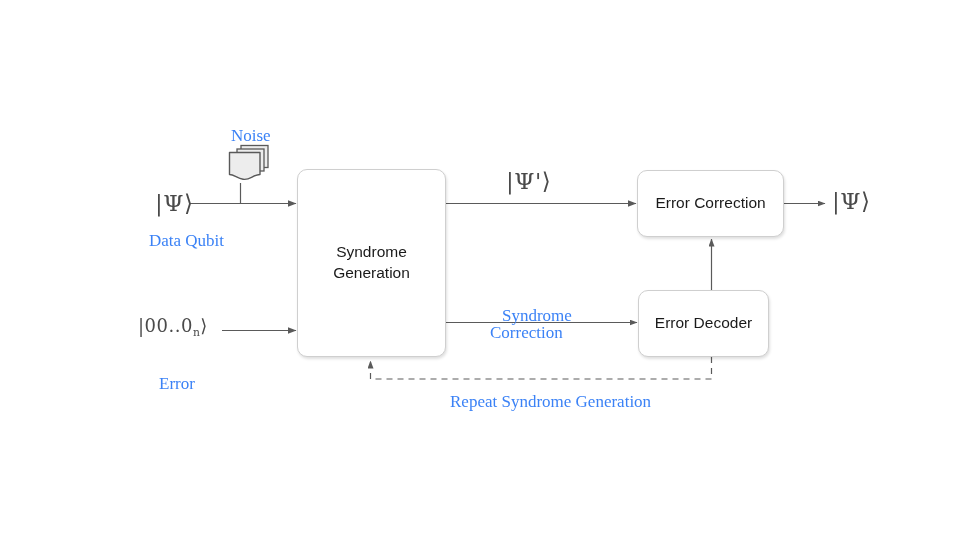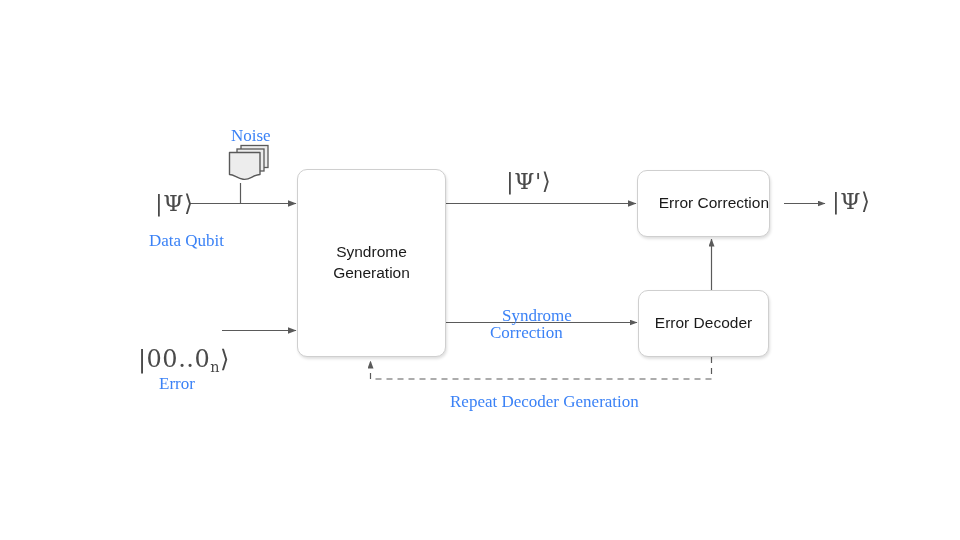--- a/index.html
+++ b/index.html
@@ -36,21 +36,21 @@
     display: flex;
     align-items: center;
     justify-content: center;
     text-align: center;
     color: #1a1a1a;
     font-size: 15.5px;
     line-height: 1.35;
     box-sizing: border-box;
   }
   #node-syndrome { left: 297px; top: 169px; width: 149px; height: 188px; }
-  #node-correction { left: 637px; top: 170px; width: 133px; height: 67px; justify-content: flex-end; }
+  #node-correction { left: 637px; top: 170px; width: 147px; height: 67px; }
   #node-decoder { left: 638px; top: 290px; width: 131px; height: 67px; }
 
   
   .lbl {
     position: absolute;
     color: #3b82f6;
     font-size: 17px;
     white-space: nowrap;
     font-family: Liberation Serif, serif;
   }
@@ -67,21 +67,21 @@
     vertical-align: -0.35em;
   }
   #lbl-noise { left: 231px; top: 126px; }
   #lbl-dataqubit { left: 149px; top: 231px; }
   #lbl-qubits { left: 159px; top: 374px; }
   #lbl-syndrome-meas-1 { left: 502px; top: 306px; }
   #lbl-syndrome-meas-2 { left: 490px; top: 323px; }
   #lbl-repeat { left: 450px; top: 392px; }
 
   #ket-in  { left: 155px; top: 190px; }
-  #ket-zeros { left: 138px; top: 315px; font-size: 24px; margin-top: 30px; }
+  #ket-zeros { left: 138px; top: 315px; font-size: 18px; }
   #ket-psiprime { left: 506px; top: 168px; }
   #ket-out { left: 832px; top: 188px; }
 
   
   #noise-icon {
     position: absolute;
     left: 228px;
     top: 144px;
     width: 42px;
     height: 42px;
@@ -143,21 +143,21 @@
   <div class="lbl" id="lbl-noise">Noise</div>
 
   <div class="lbl" id="lbl-dataqubit">Data Qubit</div>
 
   <div class="lbl" id="lbl-qubits">Error</div>
 
   <div class="lbl" id="lbl-syndrome-meas-1">Syndrome</div>
 
   <div class="lbl" id="lbl-syndrome-meas-2">Correction</div>
 
-  <div class="lbl" id="lbl-repeat">Repeat Decoder Generation</div>
+  <div class="lbl" id="lbl-repeat">Repeat Syndrome Generation</div>
 
   <div class="ket" id="ket-in">|Ψ⟩</div>
 
   <div class="ket" id="ket-zeros">
     <span>|00..0</span><sub>n</sub><span>⟩</span>
   </div>
 
   <div class="ket" id="ket-psiprime">|Ψ'⟩</div>
 
   <div class="ket" id="ket-out">|Ψ⟩</div>

